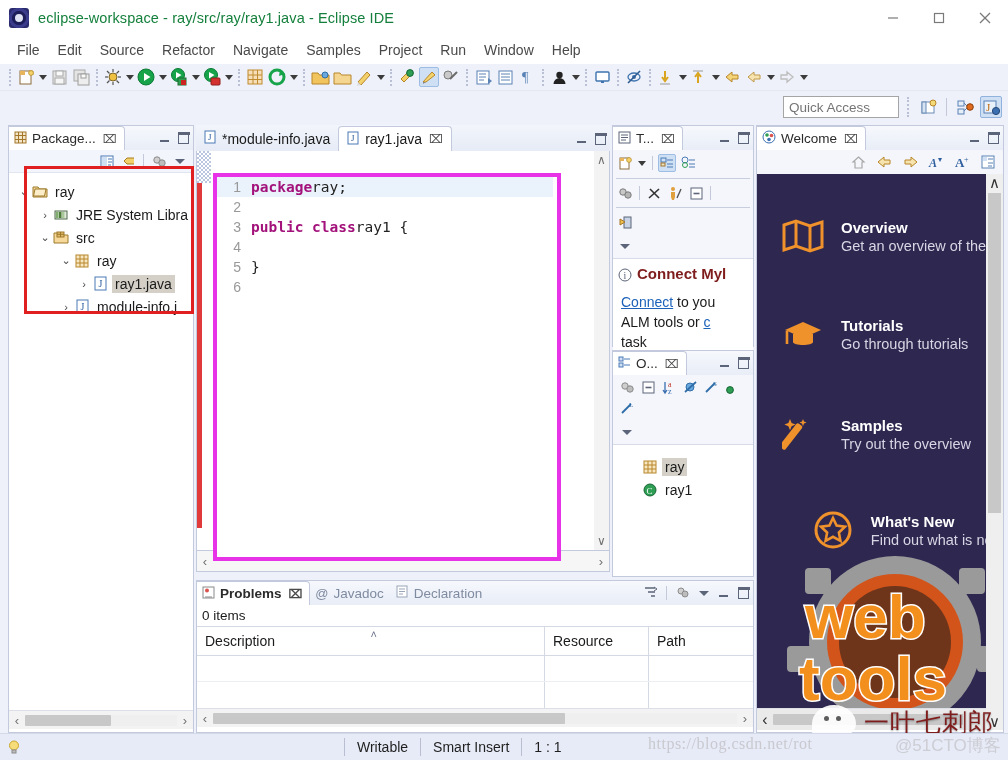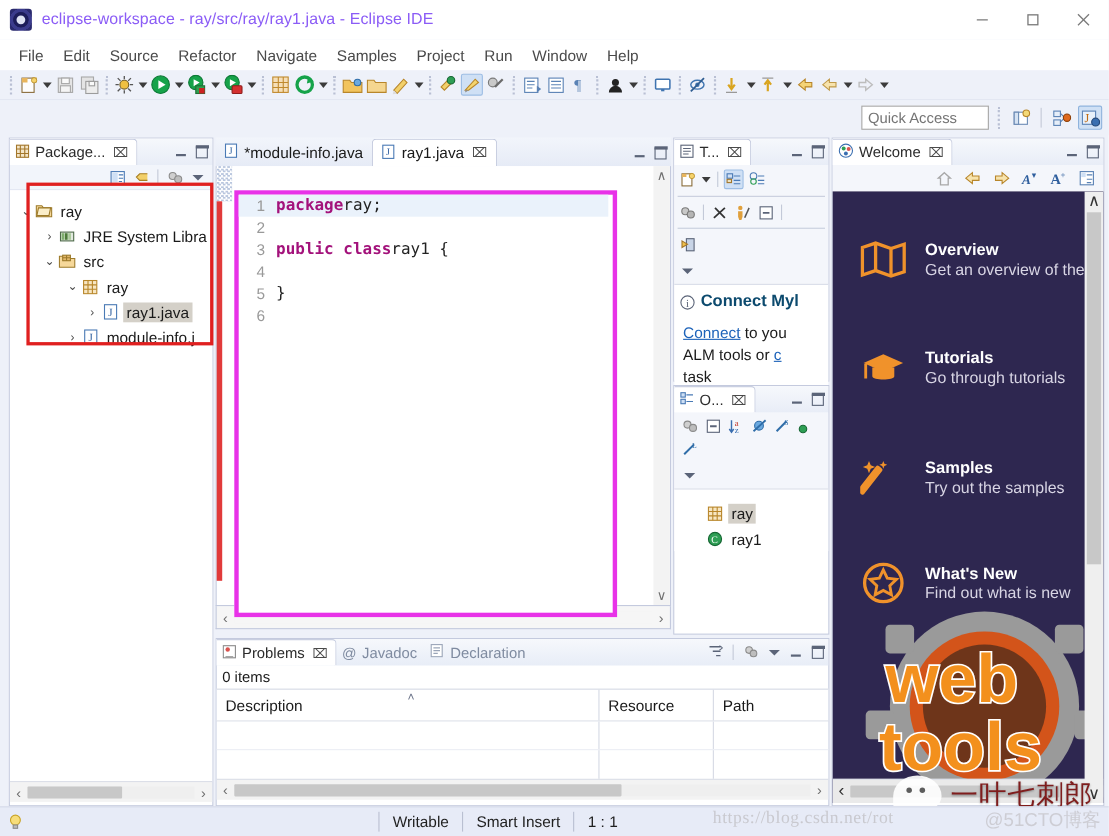--- a/index.html
+++ b/index.html
@@ -27,21 +27,21 @@
     border-radius: 3px;
     background: radial-gradient(circle at 50% 50%, #ffffff 0 18%, #2a2a6e 22% 48%, #3b3b8c 50% 70%, #2a2a6e 72% 100%);
     position: relative; flex: none;
   }
   .titlebar .appicon::after {
     content: ""; position: absolute; inset: 3px; border-radius: 50%;
     border: 3px solid #1d1d5a;
     background: #dfe3f3;
   }
   .titlebar .title {
-    color: #8b5cf6; font-size: 14.5px; letter-spacing: .1px;
+    color: #15803d; font-size: 14.5px; letter-spacing: .1px;
     white-space: nowrap;
   }
   .wincontrols {
     position: absolute; right: 0; top: 0; height: 36px;
     display: flex; align-items: center;
   }
   .wincontrols .wc {
     width: 46px; height: 36px; display: flex; align-items: center; justify-content: center;
     color: #6a6a6a;
   }
@@ -772,21 +772,21 @@
         </span>
     </div>
     <div class="view-body" style="height:auto; border-top:1px solid #d8dce8; padding:6px 5px;">
       <div style="display:flex; gap:5px; align-items:flex-start;">
         <span style="flex:none; margin-top:3px;">
           <svg width="14" height="14">
               <circle cx="7" cy="7" r="6" fill="none" stroke="#5b6478"></circle>
               <text x="5.6" y="11" font-family="Liberation Serif, serif" font-size="10" fill="#5b6478">i</text>
             </svg>
         </span>
-        <span style="font-size:15px; font-weight:bold; color:#0c4a6e; white-space:nowrap;">Connect Myl</span>
+        <span style="font-size:15px; font-weight:bold; color:#7f1d1d; white-space:nowrap;">Connect Myl</span>
       </div>
       <div style="margin-top:7px; font-size:14px; color:#1a1a1a; line-height:20px; white-space:nowrap; padding-left:3px;">
         <div>
           <span style="color:#1c62b9; text-decoration:underline;">Connect</span><span> to you</span>
         </div>
         <div>
           <span>ALM tools or </span><span style="color:#1c62b9; text-decoration:underline;">c</span>
         </div>
         <div style="color:#1a1a1a;">task</div>
       </div>
@@ -879,21 +879,21 @@
               <text x="3.5" y="11" font-family="Liberation Serif, serif" font-size="9" fill="#fff">C</text>
             </svg>
         </span>
         <span class="tlabel">ray1</span>
       </div>
     </div>
   </div>
 
   <div class="view" style="left:196px; top:580px; width:558px; height:153px;">
     <div class="view-head">
-      <div class="view-tab" style="border-left:none;">
+      <div class="view-tab" style="border-left:none;font-weight:bold;">
         <span>
           <svg width="13" height="13">
               <rect x="1" y="1" width="11" height="11" fill="#fff" stroke="#8a8a8a"></rect>
               <circle cx="5" cy="4.5" r="2" fill="#d9534f"></circle>
               <path d="M3 11 h7" stroke="#8a8a8a"></path>
             </svg>
         </span>
         <span>Problems</span>
         <span class="xbtn">⌧</span>
       </div>
@@ -1051,25 +1051,25 @@
       <div class="wel-item" style="margin-top:56px;">
         <div class="wel-ico">
           <svg width="42" height="36" viewBox="0 0 42 36">
             <rect x="6" y="6" width="7" height="30" rx="2" fill="#f0922b" transform="rotate(38 10 20)"></rect>
             <path d="M8 3 l1.6 4 4 1.6 -4 1.6 -1.6 4 -1.6 -4 -4 -1.6 4 -1.6z" fill="#f0922b"></path>
             <path d="M21 3 l1 2.6 2.6 1 -2.6 1 -1 2.6 -1 -2.6 -2.6 -1 2.6 -1z" fill="#f0922b"></path>
           </svg>
         </div>
         <div>
           <div class="wel-title">Samples</div>
-          <div class="wel-sub">Try out the samples</div>
-        </div>
-      </div>
-
-      <div class="wel-item" style="margin-top:52px;">
+          <div class="wel-sub">Try out the overview</div>
+        </div>
+      </div>
+
+      <div class="wel-item" style="margin-top:52px;justify-content:flex-end;">
         <div class="wel-ico">
           <svg width="42" height="42" viewBox="0 0 42 42">
             <circle cx="21" cy="21" r="17" fill="none" stroke="#f0922b" stroke-width="3"></circle>
             <path d="M21 9 l3.6 7.6 8.4 1.1 -6.1 5.8 1.5 8.3 -7.4 -4 -7.4 4 1.5 -8.3 -6.1 -5.8 8.4 -1.1z" fill="none" stroke="#f0922b" stroke-width="2.6"></path>
           </svg>
         </div>
         <div>
           <div class="wel-title">What's New</div>
           <div class="wel-sub">Find out what is new</div>
         </div>

